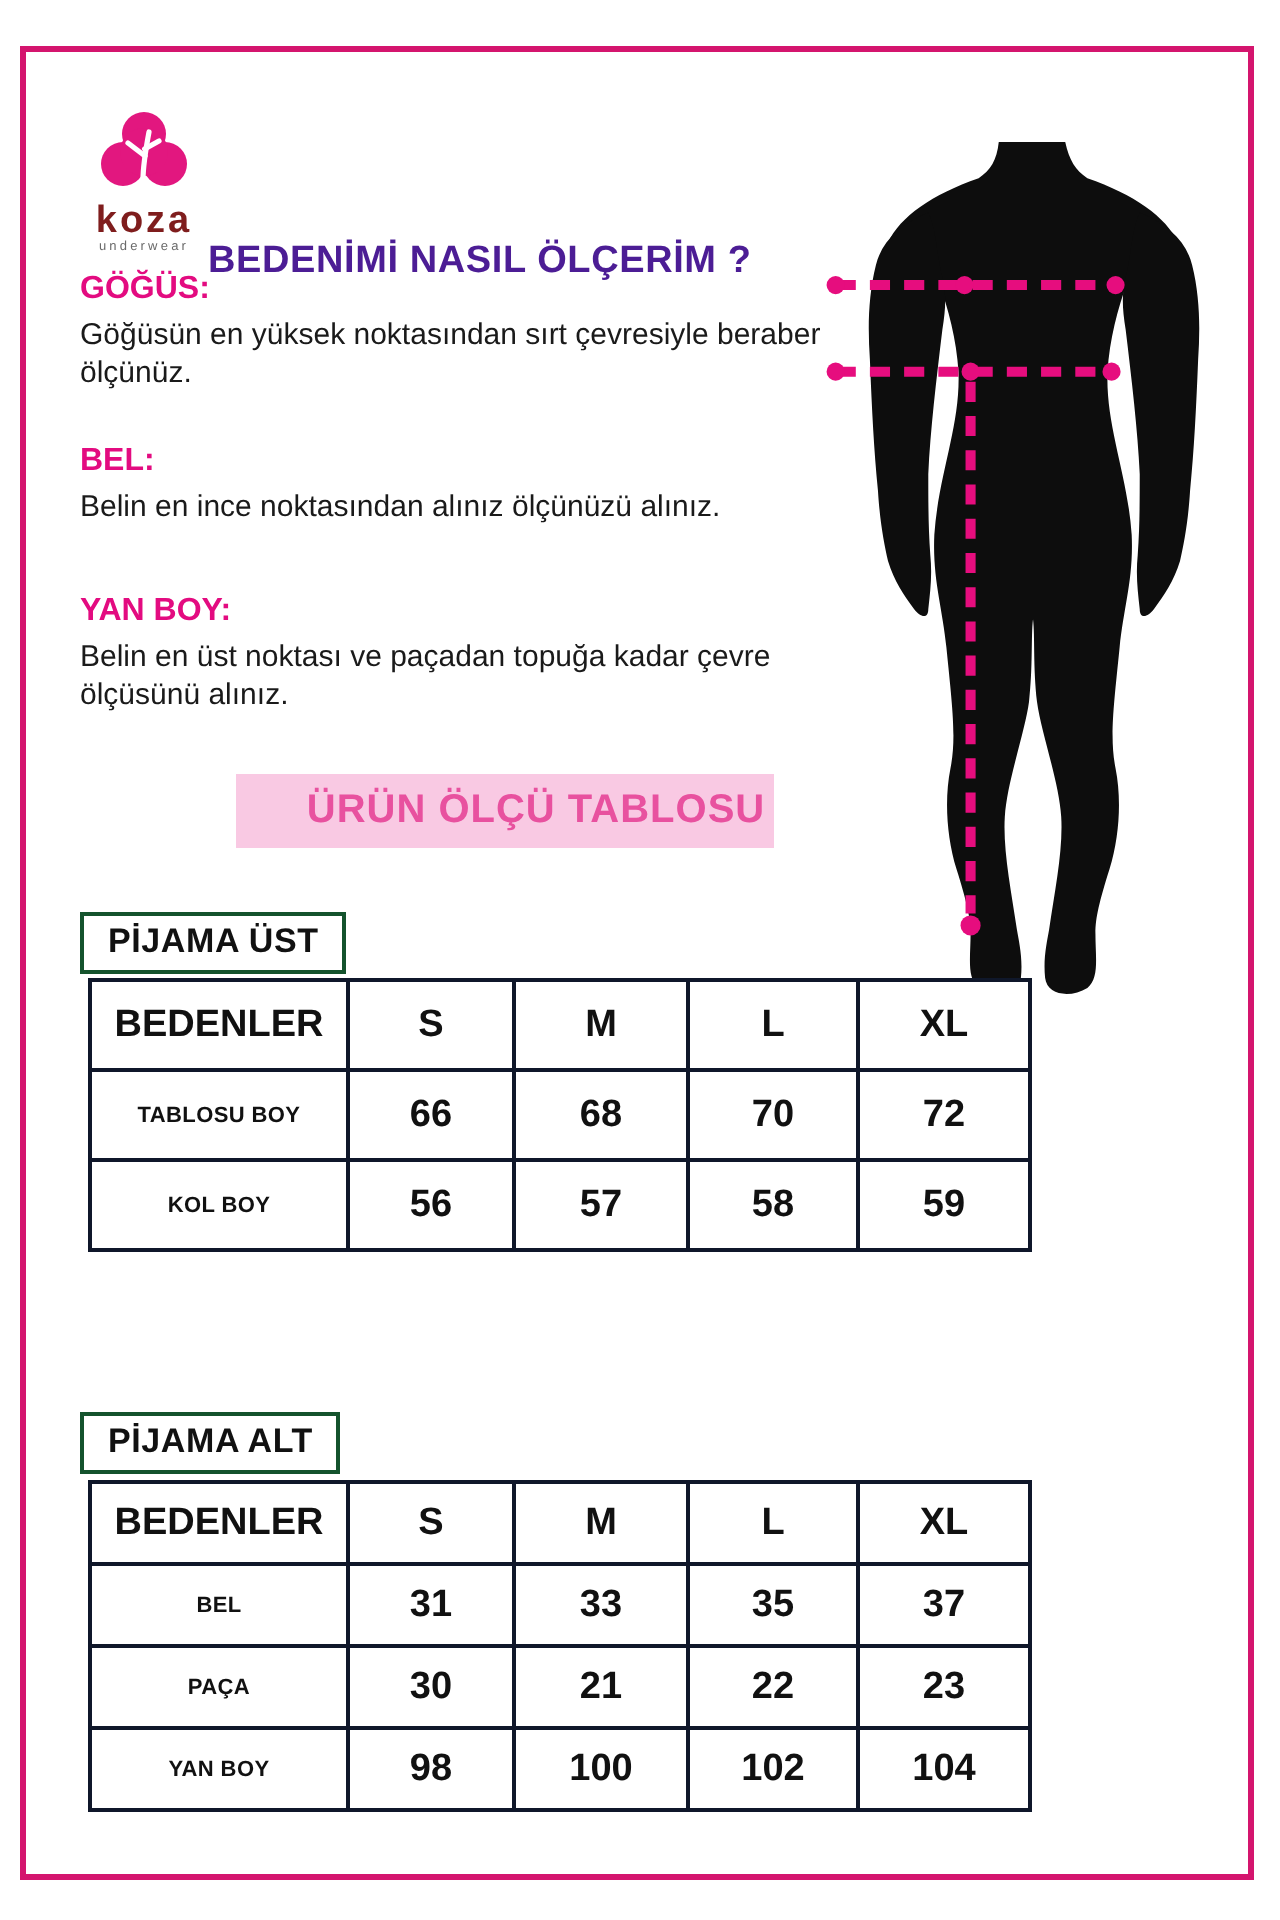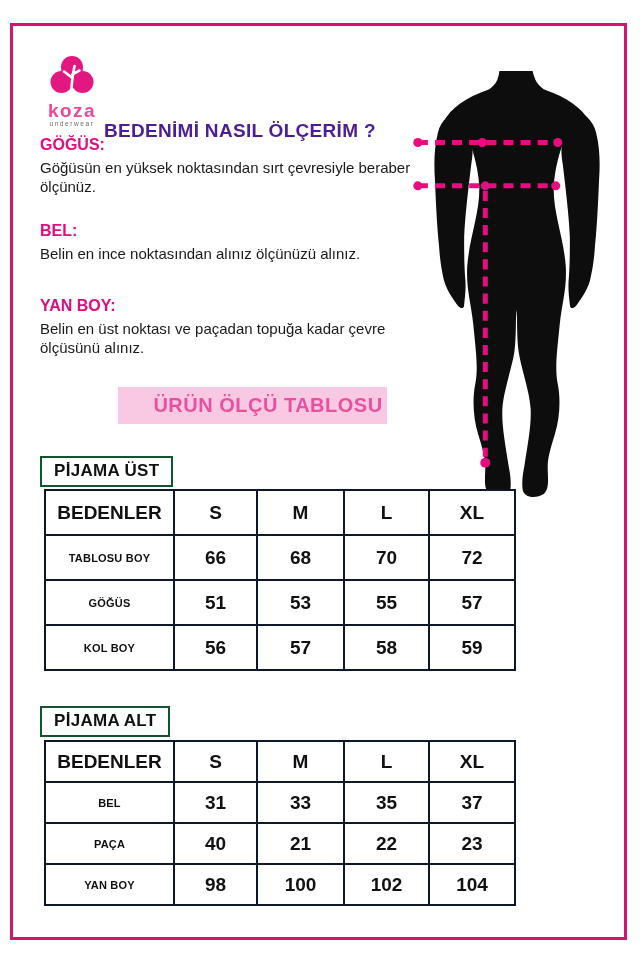--- a/index.html
+++ b/index.html
@@ -8,21 +8,21 @@
     font-family:"Liberation Sans", sans-serif;color:#111;overflow:hidden;
   }
   .abs{position:absolute;}
   .frame{
     left:10px;top:23px;width:611px;height:911px;
     border:3px solid #d4156e;
   }
   
   .logo{left:40px;top:54px;width:64px;text-align:center;}
   .logo svg{display:block;margin:0 auto;}
-  .logo-word{font-size:19px;font-weight:bold;color:#ec4899;letter-spacing:1.5px;line-height:18px;}
+  .logo-word{font-size:19px;font-weight:bold;color:#7f1d1d;letter-spacing:1.5px;line-height:18px;}
   .logo-sub{font-size:6.5px;letter-spacing:1.6px;color:#6a6a6a;line-height:8px;}
   
   .title{left:104px;top:120px;font-size:19px;font-weight:bold;color:#4c1d95;letter-spacing:0.3px;white-space:nowrap;}
   
   .section{left:40px;width:372px;}
   .sec-0{top:136px;} .sec-1{top:222px;} .sec-2{top:297px;}
   .section-label{font-size:16px;font-weight:bold;color:#e30b80;margin:0 0 4px 0;}
   .section-text{font-size:15px;color:#1a1a1a;line-height:19px;margin:0;}
   
   .figure{left:412px;top:64px;width:208px;height:438px;}
@@ -191,27 +191,20 @@
       </thead>
       <tbody>
         <tr>
           <td class="row-label">TABLOSU BOY</td>
           <td class="cell-value">66</td>
           <td class="cell-value">68</td>
           <td class="cell-value">70</td>
           <td class="cell-value">72</td>
         </tr>
         <tr>
-          <td class="row-label">GÖĞÜS</td>
-          <td class="cell-value">51</td>
-          <td class="cell-value">53</td>
-          <td class="cell-value">55</td>
-          <td class="cell-value">57</td>
-        </tr>
-        <tr>
           <td class="row-label">KOL BOY</td>
           <td class="cell-value">56</td>
           <td class="cell-value">57</td>
           <td class="cell-value">58</td>
           <td class="cell-value">59</td>
         </tr>
       </tbody>
     </table>
 
   <div class="abs table-label tl-1">PİJAMA ALT</div>
@@ -228,21 +221,21 @@
       <tbody>
         <tr>
           <td class="row-label">BEL</td>
           <td class="cell-value">31</td>
           <td class="cell-value">33</td>
           <td class="cell-value">35</td>
           <td class="cell-value">37</td>
         </tr>
         <tr>
           <td class="row-label">PAÇA</td>
-          <td class="cell-value">40</td>
+          <td class="cell-value">30</td>
           <td class="cell-value">21</td>
           <td class="cell-value">22</td>
           <td class="cell-value">23</td>
         </tr>
         <tr>
           <td class="row-label">YAN BOY</td>
           <td class="cell-value">98</td>
           <td class="cell-value">100</td>
           <td class="cell-value">102</td>
           <td class="cell-value">104</td>

